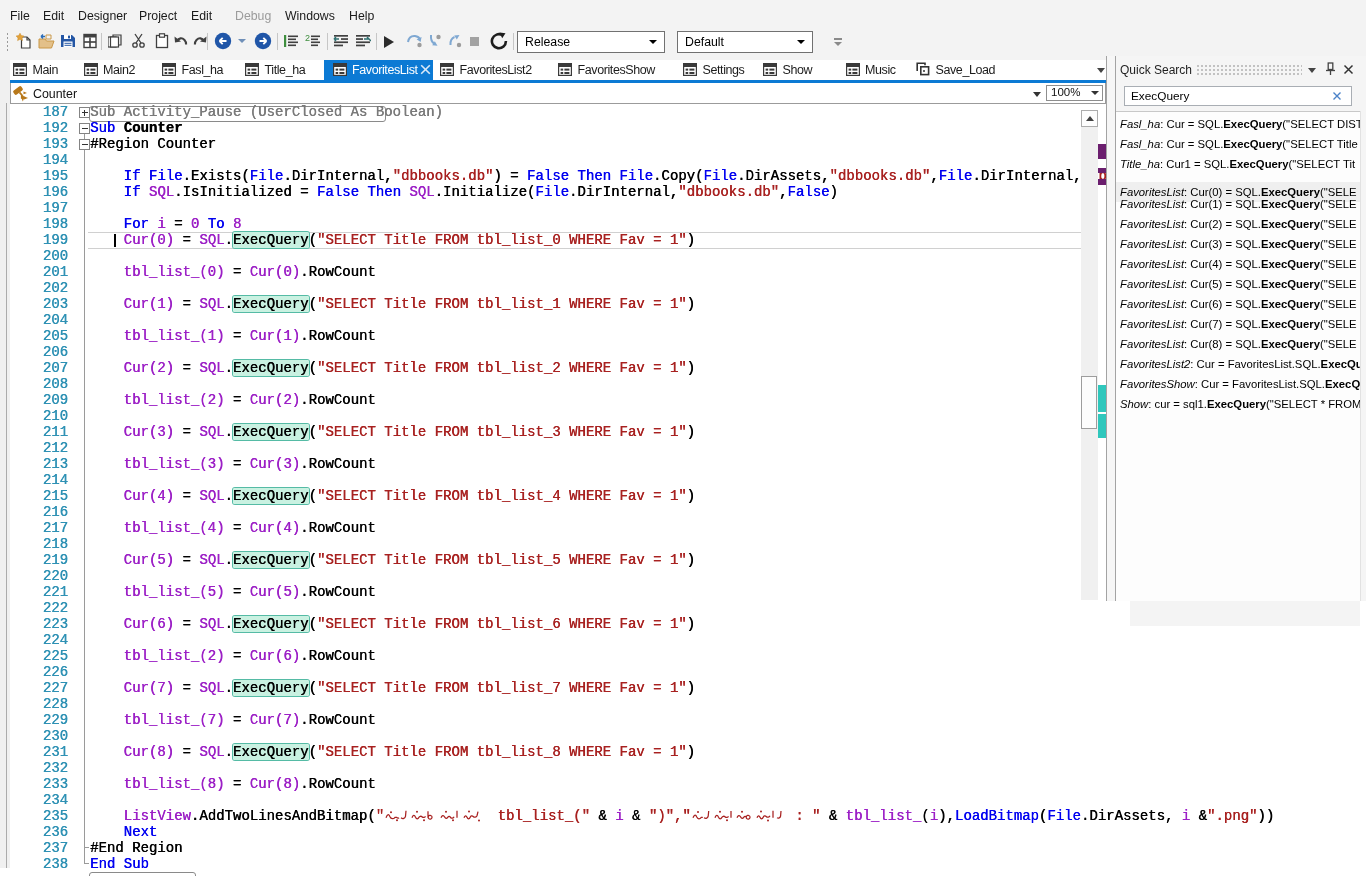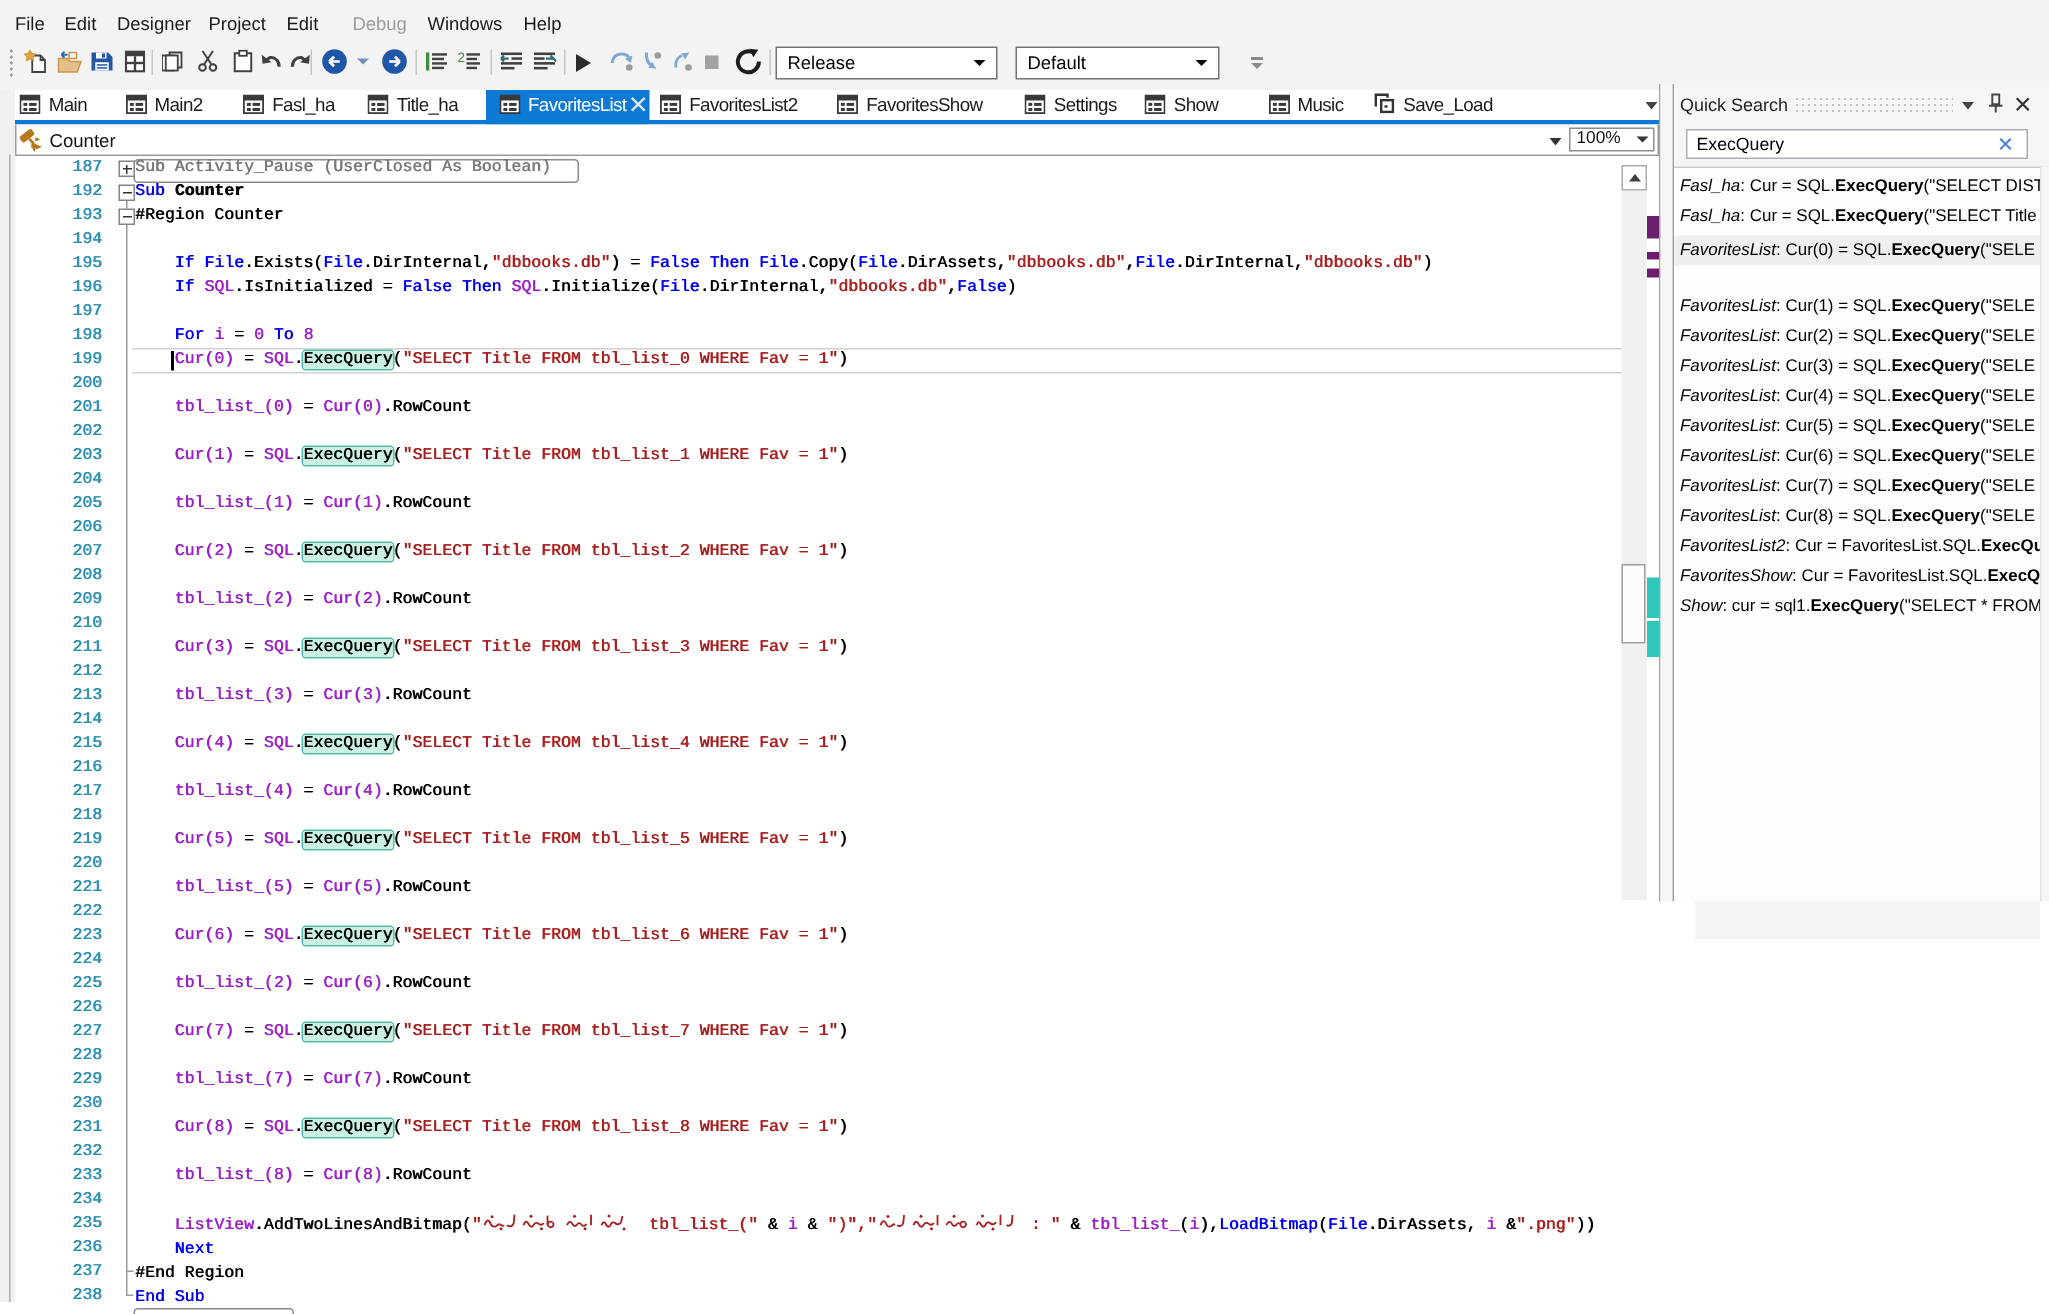--- a/index.html
+++ b/index.html
@@ -16,21 +16,21 @@
              border-left:4px solid transparent;border-right:4px solid transparent;border-top:4px solid #000;}
   .tablabel{top:62.5px;font-size:12.5px;letter-spacing:-0.4px;color:#1b1b1b;white-space:nowrap;}
   #activetab{left:324px;top:59.5px;width:109px;height:23px;background:#0C7AD4;}
   #tabline{left:8px;top:79.5px;width:1098px;height:3px;background:#0C7AD4;}
   #cbar{left:10px;top:82.5px;width:1096px;height:20px;background:#fff;box-sizing:border-box;
         border-left:1px solid #999;border-right:1px solid #999;}
   #cbarborder{left:10px;top:102.5px;width:1096px;height:1.5px;background:#9B9B9B;}
   #leftstrip{left:0;top:59.5px;width:10px;height:808px;background:#F0F0F0;}
   #leftline{left:6px;top:103px;width:1px;height:765px;background:#ABABAB;}
   #lnums{left:10px;top:104px;width:58px;text-align:right;color:#2E91B4;}
-  pre{margin:0;font-family:"Liberation Mono",monospace;font-size:11px;line-height:16px;text-shadow:0.4px 0 currentColor;}
+  pre{margin:0;font-family:"Liberation Mono",monospace;font-size:14px;line-height:16px;text-shadow:0.4px 0 currentColor;}
   #code{left:90px;top:104px;}
   .k{color:#0000F0;}
   .s{color:#A82120;}
   .v{color:#9C20C6;}
   .g{color:#7A7A7A;}
   .hl{background:#C9F1E1;box-shadow:0 0 0 1px #55BBA5;border-radius:2px;}
   .ar{vertical-align:-2px;}
   #ptitle{left:1116px;top:56px;width:250px;height:28px;background:#F5F5F5;}
   #psearchrow{left:1116px;top:84px;width:250px;height:27px;background:#F5F5F5;}
   #plist{left:1116px;top:111px;width:250px;height:490px;background:#FDFDFD;border-top:1px solid #C8C8C8;box-sizing:border-box;}
@@ -465,21 +465,21 @@
     </svg>
   <div class="abs" style="left:1124px;top:86px;width:228px;height:20px;background:#fff;border:1px solid #A9AEB4;box-sizing:border-box"></div>
   <span class="abs" style="left:1131px;top:89px;font-size:11.8px;color:#000">ExecQuery</span>
   <svg class="abs" style="left:1332px;top:91px" width="10" height="10" viewBox="0 0 10 10">
       <path d="M1.5,1.5 L8.5,8.5 M8.5,1.5 L1.5,8.5" stroke="#4A82C8" stroke-width="1.4"></path>
     </svg>
   <div class="abs" id="plist">
     <div class="prow" style="top:1.5px"><i>Fasl_ha</i>: Cur = SQL.<b>ExecQuery</b>("SELECT DIST</div>
     <div class="prow" style="top:21.5px"><i>Fasl_ha</i>: Cur = SQL.<b>ExecQuery</b>("SELECT Title</div>
     <div class="prow" style="top:41.5px"><i>Title_ha</i>: Cur1 = SQL.<b>ExecQuery</b>("SELECT Tit</div>
-    <div class="prow sel" style="top:45px"><i>FavoritesList</i>: Cur(0) = SQL.<b>ExecQuery</b>("SELE</div>
+    <div class="prow sel" style="top:70px"><i>FavoritesList</i>: Cur(0) = SQL.<b>ExecQuery</b>("SELE</div>
     <div class="prow" style="top:81.5px"><i>FavoritesList</i>: Cur(1) = SQL.<b>ExecQuery</b>("SELE</div>
     <div class="prow" style="top:101.5px"><i>FavoritesList</i>: Cur(2) = SQL.<b>ExecQuery</b>("SELE</div>
     <div class="prow" style="top:121.5px"><i>FavoritesList</i>: Cur(3) = SQL.<b>ExecQuery</b>("SELE</div>
     <div class="prow" style="top:141.5px"><i>FavoritesList</i>: Cur(4) = SQL.<b>ExecQuery</b>("SELE</div>
     <div class="prow" style="top:161.5px"><i>FavoritesList</i>: Cur(5) = SQL.<b>ExecQuery</b>("SELE</div>
     <div class="prow" style="top:181.5px"><i>FavoritesList</i>: Cur(6) = SQL.<b>ExecQuery</b>("SELE</div>
     <div class="prow" style="top:201.5px"><i>FavoritesList</i>: Cur(7) = SQL.<b>ExecQuery</b>("SELE</div>
     <div class="prow" style="top:221.5px"><i>FavoritesList</i>: Cur(8) = SQL.<b>ExecQuery</b>("SELE</div>
     <div class="prow" style="top:241.5px"><i>FavoritesList2</i>: Cur = FavoritesList.SQL.<b>ExecQuery</b>(</div>
     <div class="prow" style="top:261.5px"><i>FavoritesShow</i>: Cur = FavoritesList.SQL.<b>ExecQuery</b>(</div>

